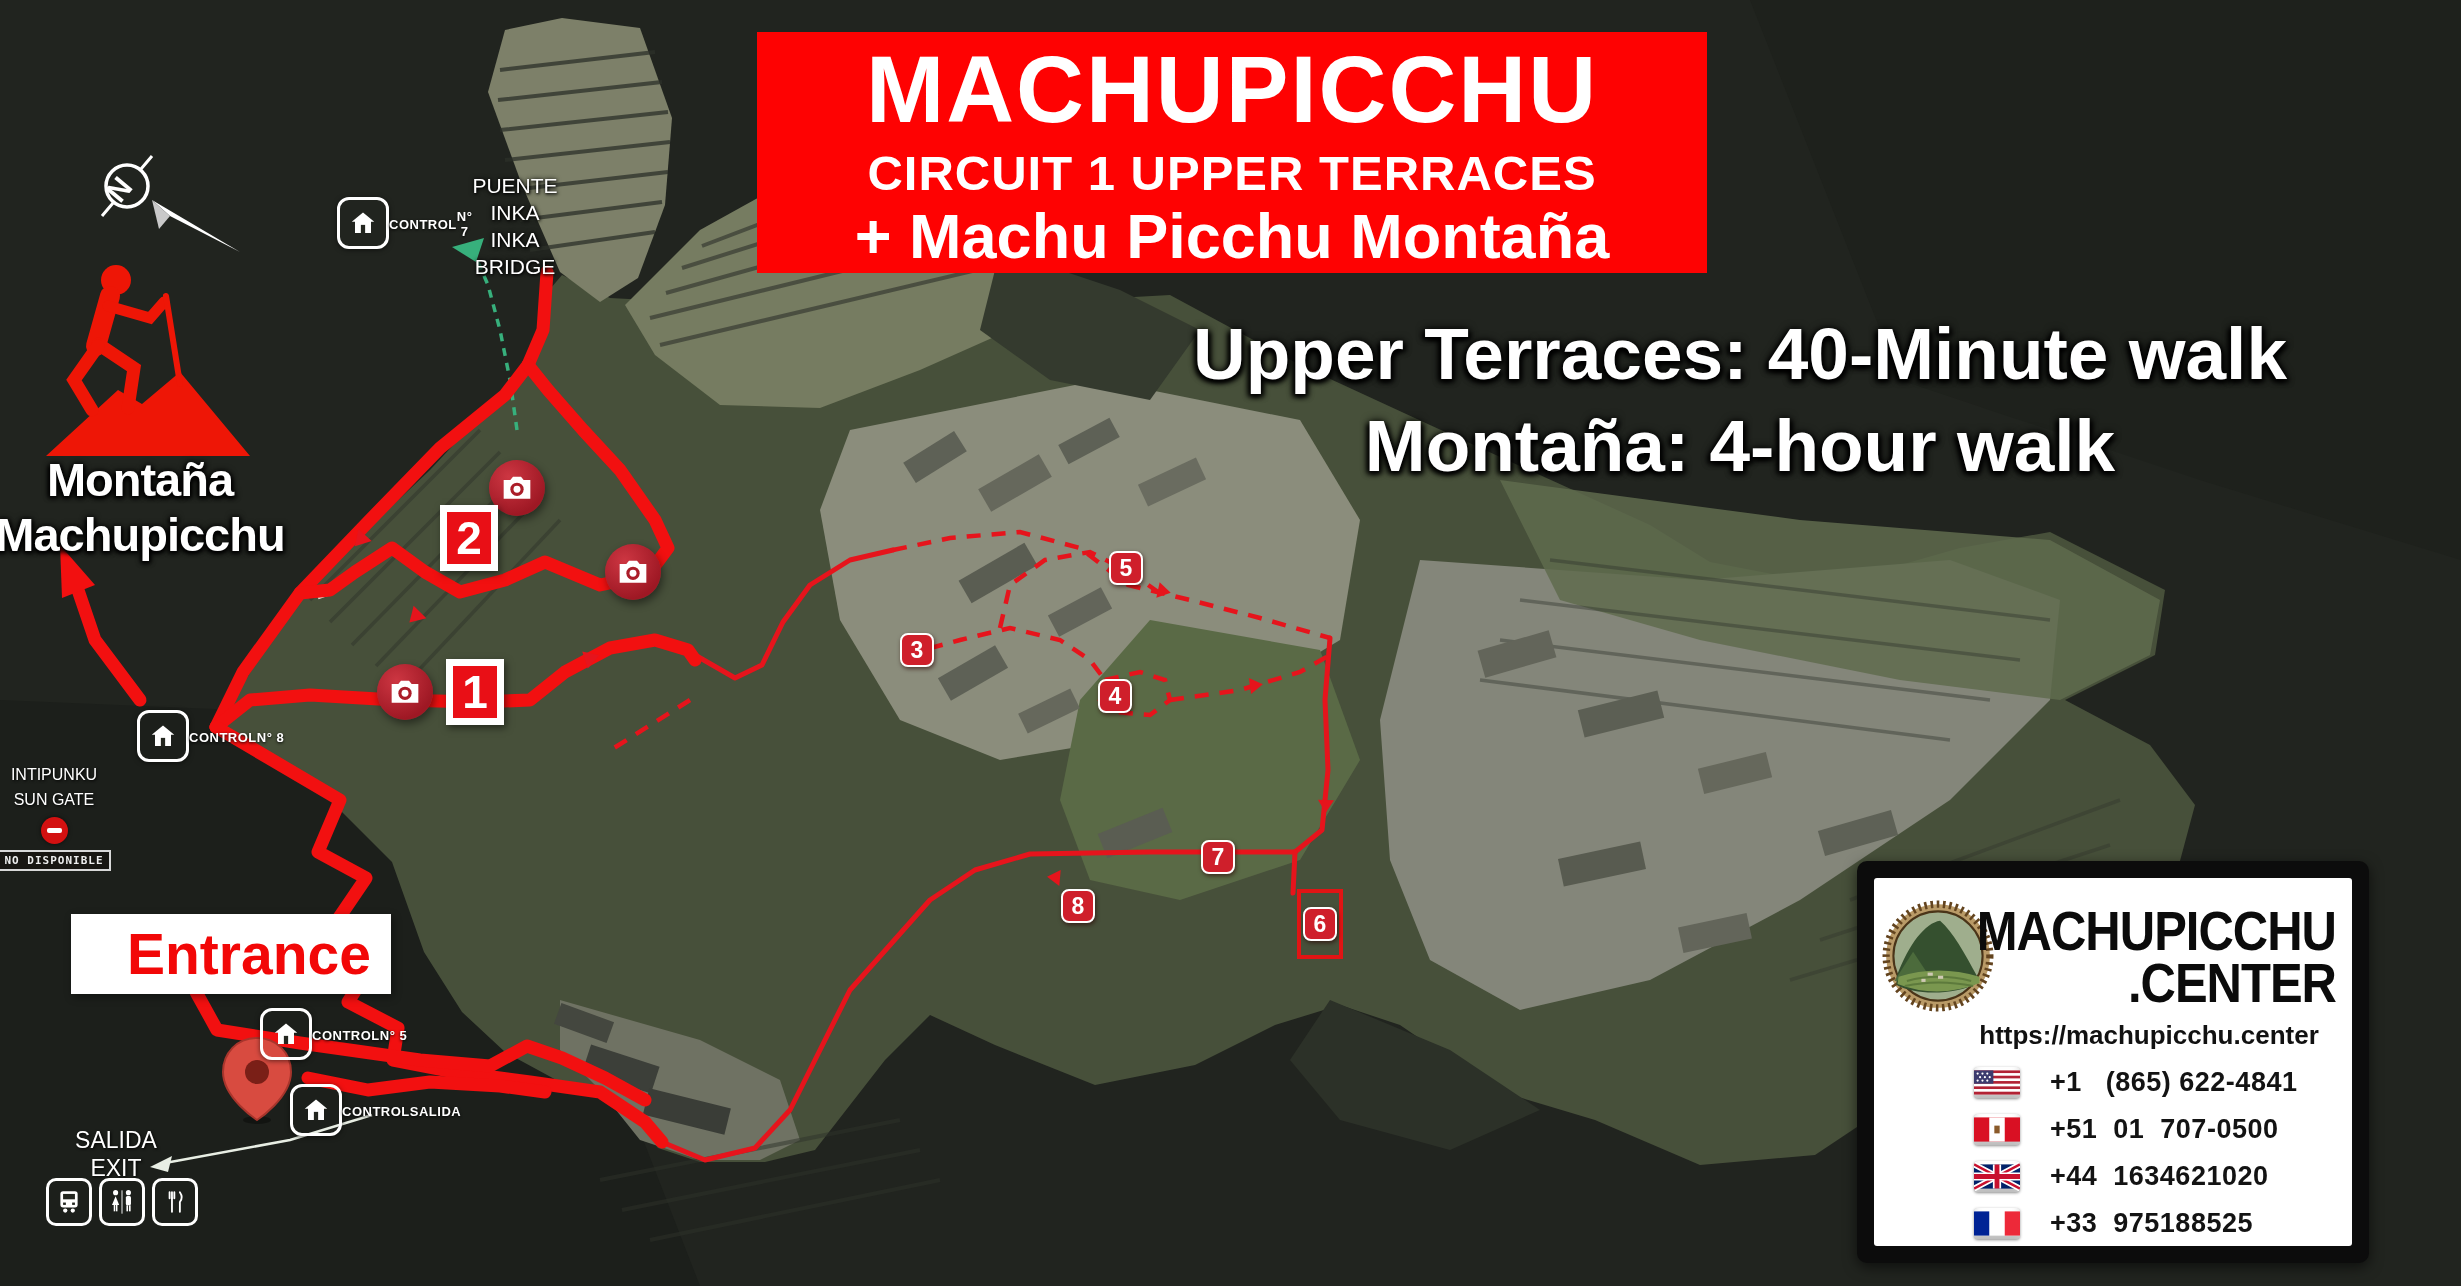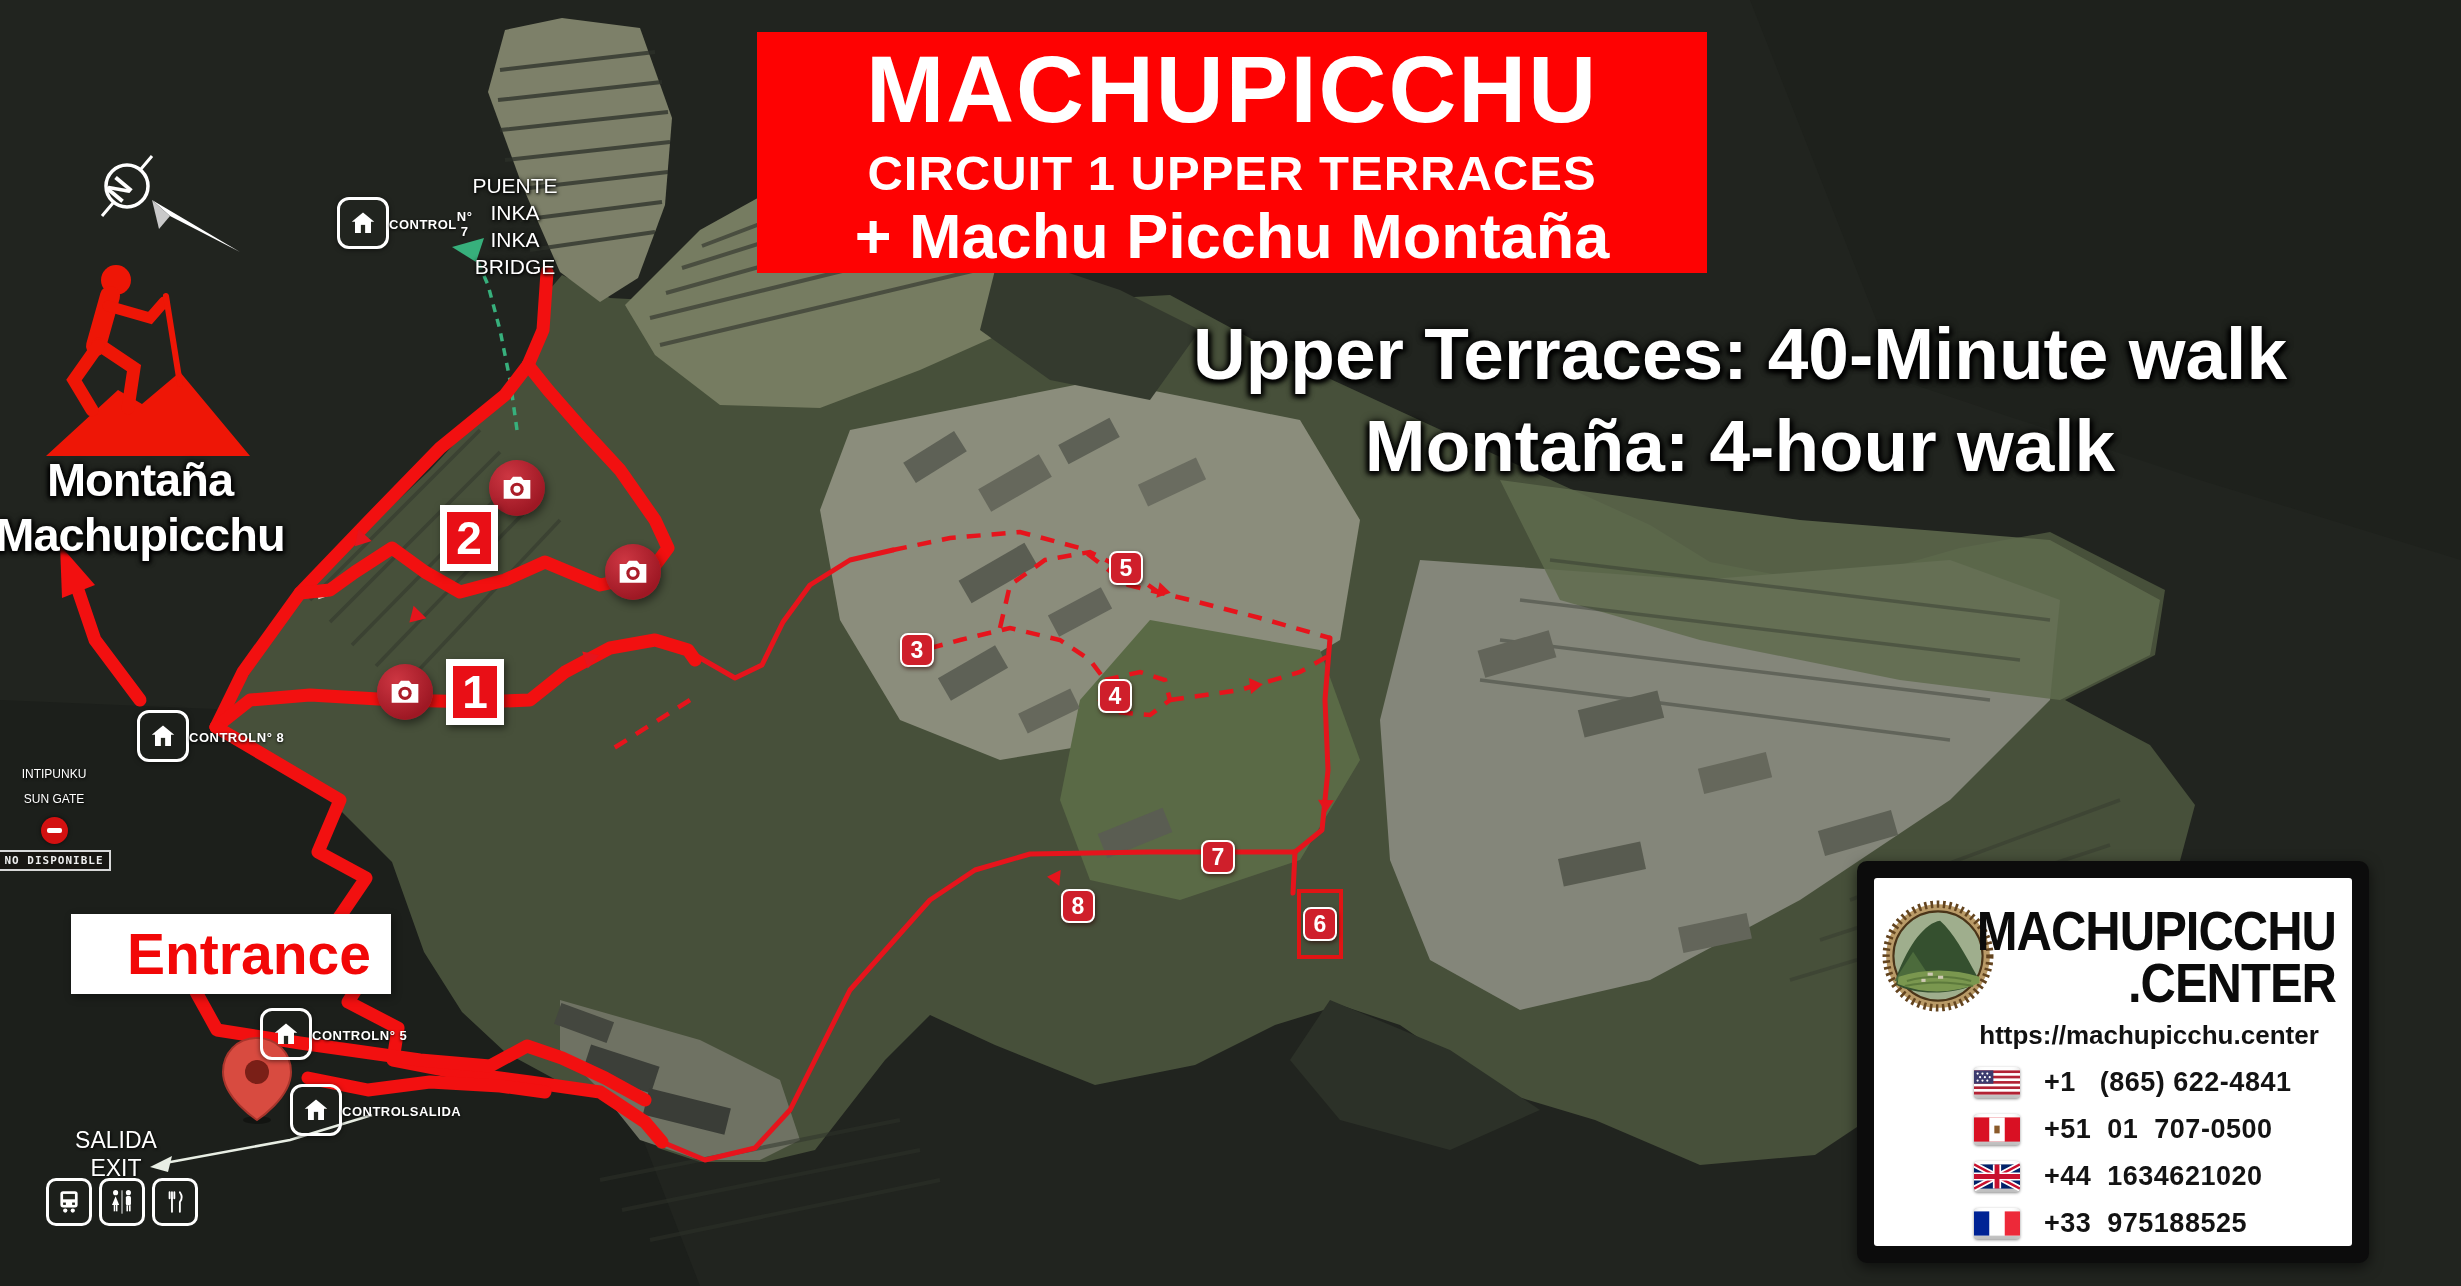--- a/index.html
+++ b/index.html
@@ -47,21 +47,21 @@
        background:radial-gradient(circle at 35% 30%,#cd3642,#9e1824 72%);
        display:flex;align-items:center;justify-content:center;box-shadow:2px 4px 8px rgba(0,0,0,.45);}
 
   
   .entrance-box{left:71px;top:914px;width:284px;height:80px;background:#fff;display:flex;
                 align-items:center;justify-content:center;box-shadow:2px 3px 8px rgba(0,0,0,.4);padding-left:36px;}
   .entrance-box span{color:#f20707;font-weight:bold;font-size:57px;}
 
   
   .intipunku{left:-6px;top:762px;width:120px;display:flex;flex-direction:column;align-items:center;color:#fff;}
-  .intipunku .nm{font-size:12px;line-height:25px;text-align:right;text-shadow:1px 1px 3px #000;}
+  .intipunku .nm{font-size:16px;line-height:25px;text-align:right;text-shadow:1px 1px 3px #000;}
   .noentry{width:27px;height:27px;border-radius:50%;background:#d31111;margin-top:5px;
            display:flex;align-items:center;justify-content:center;box-shadow:0 0 4px rgba(0,0,0,.6);}
   .noentry i{display:block;width:15px;height:5px;background:#fff;border-radius:2px;}
   .nodisp{margin-top:6px;background:rgba(24,21,18,.9);border:2px solid #d8d8d8;color:#eee;
           font-family:"DejaVu Sans Mono",monospace;font-weight:bold;font-size:11px;
           letter-spacing:1px;padding:2px 5px;white-space:pre;}
 
   
   .salida-label{left:60px;top:1126px;width:112px;text-align:center;color:#fff;font-size:23px;line-height:28px;
                 text-shadow:1px 1px 3px #000;}
@@ -72,21 +72,21 @@
   
   .card{left:1857px;top:861px;width:512px;height:402px;background:#0c0c0c;border-radius:10px;
         box-shadow:0 4px 14px rgba(0,0,0,.6);}
   .card-inner{position:absolute;left:17px;top:17px;width:478px;height:368px;background:#fff;border-radius:3px;}
   .brand-top{position:absolute;right:16px;top:22px;font-weight:bold;font-size:49px;letter-spacing:-1px;
              color:#0b0b0b;transform:scaleY(1.12);transform-origin:top;}
   .brand-bottom{position:absolute;right:16px;top:74px;font-weight:bold;font-size:49px;letter-spacing:-1px;
              color:#0b0b0b;transform:scaleY(1.12);transform-origin:top;}
   .card-url{position:absolute;left:80px;top:142px;width:390px;text-align:center;
             font-weight:bold;font-size:26px;color:#111;}
-  .phone-row{position:absolute;left:100px;height:32px;display:flex;align-items:center;gap:24px;}
+  .phone-row{position:absolute;left:100px;height:32px;display:flex;align-items:center;gap:30px;}
   .flag{width:46px;height:31px;border-radius:4px;overflow:hidden;flex:none;position:relative;
         box-shadow:inset 0 7px 8px rgba(255,255,255,.38), inset 0 -7px 8px rgba(0,0,0,.28), 0 1px 3px rgba(0,0,0,.45);}
   .flag svg{display:block;}
   .phone{font-weight:bold;font-size:27px;color:#131313;white-space:pre;letter-spacing:.5px;}
 </style>
 </head>
 <body>
 
 <svg id="terrain" width="2461" height="1286" viewBox="0 0 2461 1286">
 

